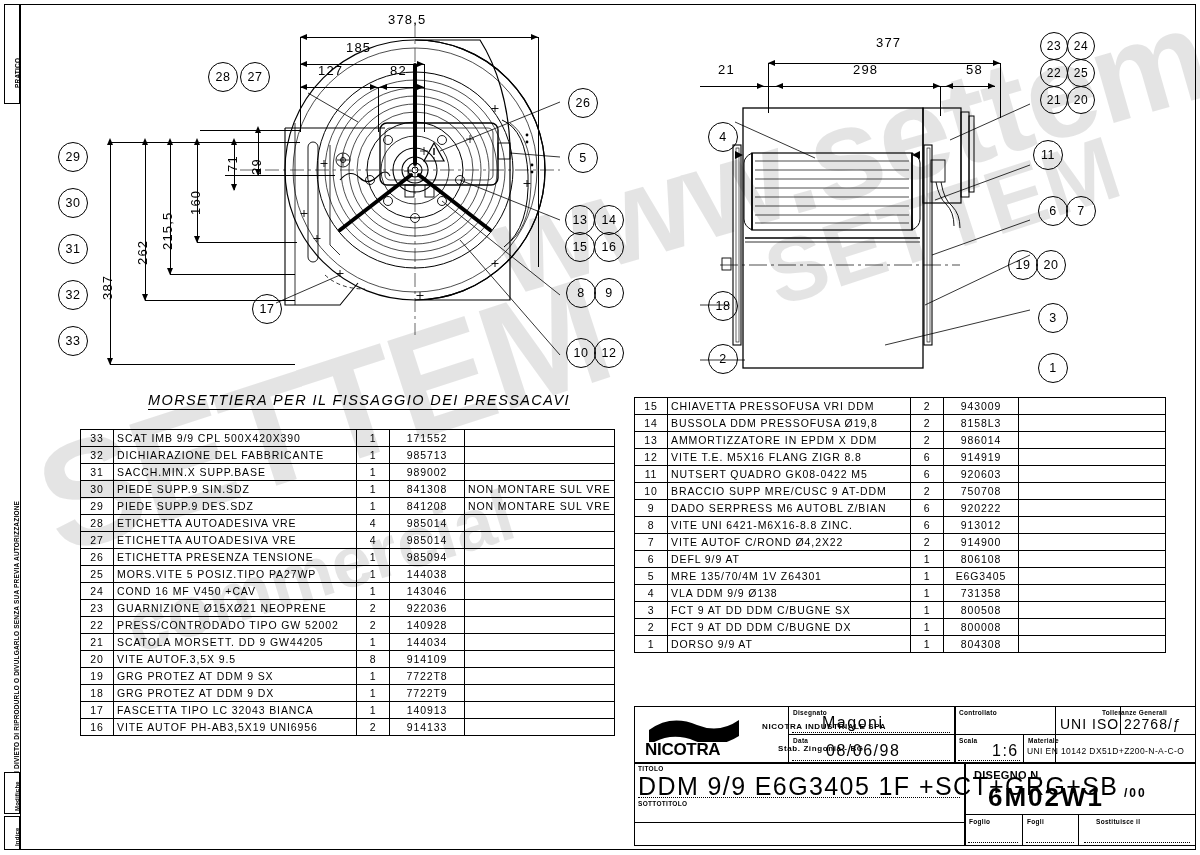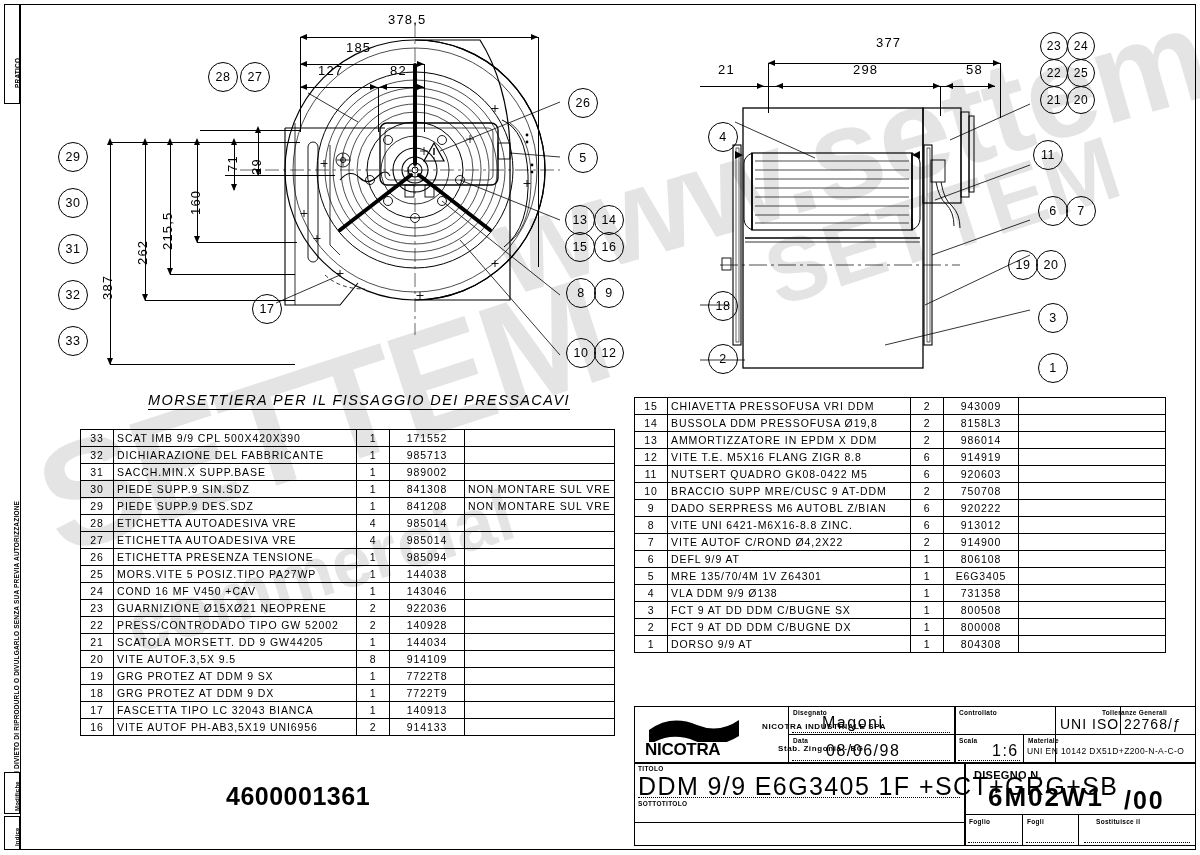--- a/index.html
+++ b/index.html
@@ -650,24 +650,23 @@
   <div class="val" style="left:1027px;top:746px;font-size:8.5px;letter-spacing:.4px;">UNI EN 10142 DX51D+Z200-N-A-C-O</div>
 
   <div class="lbl" style="left:638px;top:765px;">TITOLO</div>
   <div class="val" style="left:638px;top:772px;font-size:25px;letter-spacing:1.4px;">DDM 9/9 E6G3405 1F +SCT+GRG+SB</div>
   <div class="dotted" style="left:638px;top:797px;width:322px;"></div>
   <div class="lbl" style="left:638px;top:800px;">SOTTOTITOLO</div>
   <div class="val" style="left:638px;top:806px;font-size:14px;"></div>
 
   <div class="lbl" style="left:974px;top:769px;font-size:11px;">DISEGNO N.</div>
   <div class="bignum" style="left:988px;top:782px;">6M02W1</div>
-  <div class="bignum" style="left:1124px;top:786px;font-size:25px;">/00</div>
+  <div class="bignum" style="left:1124px;top:786px;font-size:12px;">/00</div>
 
   <div class="lbl" style="left:969px;top:818px;">Foglio</div>
   <div class="lbl" style="left:1027px;top:818px;">Fogli</div>
   <div class="lbl" style="left:1096px;top:818px;">Sostituisce il</div>
   <div class="dotted" style="left:968px;top:842px;width:50px;"></div>
   <div class="dotted" style="left:1026px;top:842px;width:48px;"></div>
   <div class="dotted" style="left:1084px;top:842px;width:106px;"></div>
 
-  <div class="partnum" style="left:226px;top:782px;">4600001361</div>
 
 </div>
 
 </body></html>

